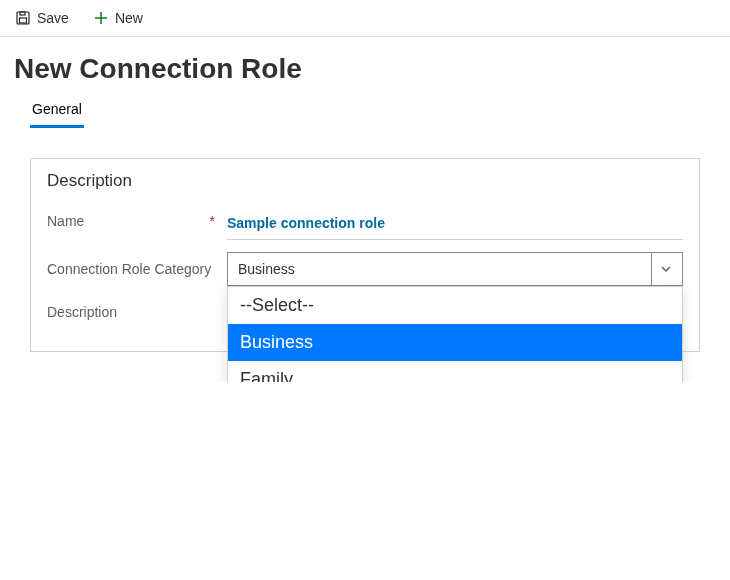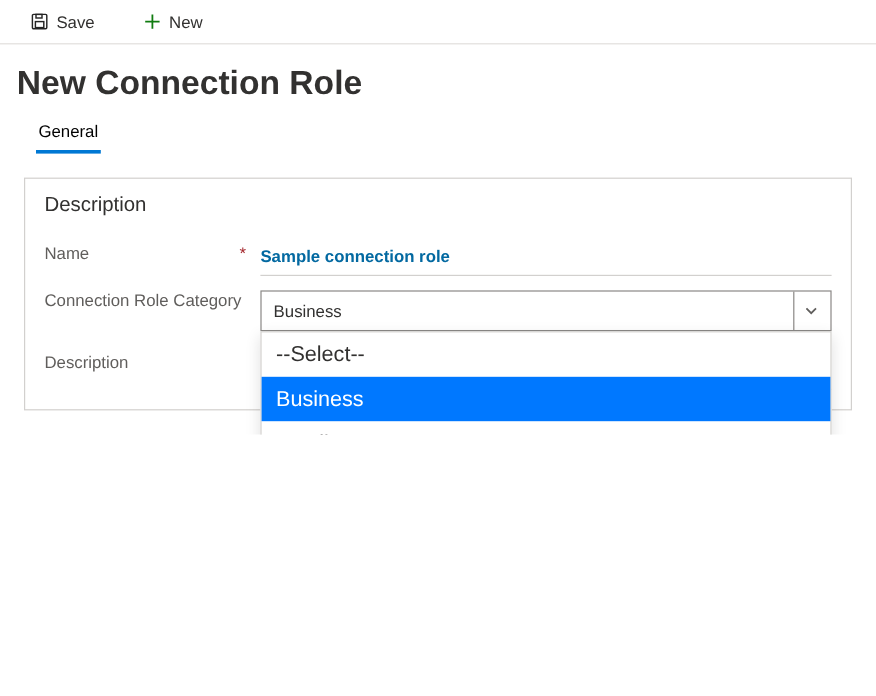--- a/index.html
+++ b/index.html
@@ -9,23 +9,23 @@
     font-size: 14px;
     color: #323130;
     background: #fff;
     width: 730px;
   }
 
   
   .cmdbar {
     display: flex;
     align-items: center;
-    padding: 6px 17px;
+    padding: 6px 7px;
     border-bottom: 1px solid #e1dfdd;
-    gap: 24px;
+    gap: 8px;
     text-align: right;
   }
   .cmd {
     display: flex;
     align-items: center;
     padding: 4px 8px;
     gap: 6px;
     cursor: pointer;
     color: #323130;
   }
@@ -53,21 +53,21 @@
   }
   .tab.active {
     border-bottom: 3px solid #0078d4;
     color:#000;
     font-weight:500;
     margin-left:16px;
   }
 
   
   .card {
-    margin: 20px;
+    margin: 30px;
     border:1px solid #d2d0ce;
     background:#fff;
     padding: 0;
   }
   .section-title {
     font-size:17px;
     font-weight:400;
     color:#323130;
     padding:12px 16px 10px;
   }
@@ -191,21 +191,21 @@
   <div class="form-row">
     <div class="label-col">
       <span>Name</span>
       <span class="req">*</span>
     </div>
     <div class="value-col">
       <div class="value-text">Sample connection role</div>
     </div>
   </div>
 
-  <div class="form-row" style="align-items:flex-start;">
+  <div class="form-row" style="align-items:center;">
     <div class="label-col" style="padding-top:0;">
       <span>Connection Role Category</span>
     </div>
     <div class="value-col" style="border-bottom:none;padding:0;">
       <div class="dropdown">
         <div class="dropdown-display">
           <span class="sel">Business</span>
           <span class="dropdown-caret-box">
             <svg width="12" height="12" viewBox="0 0 12 12" stroke="#605e5c" stroke-width="1.5" fill="none">
                 <path d="M2 4 l4 4 l4 -4"></path>

